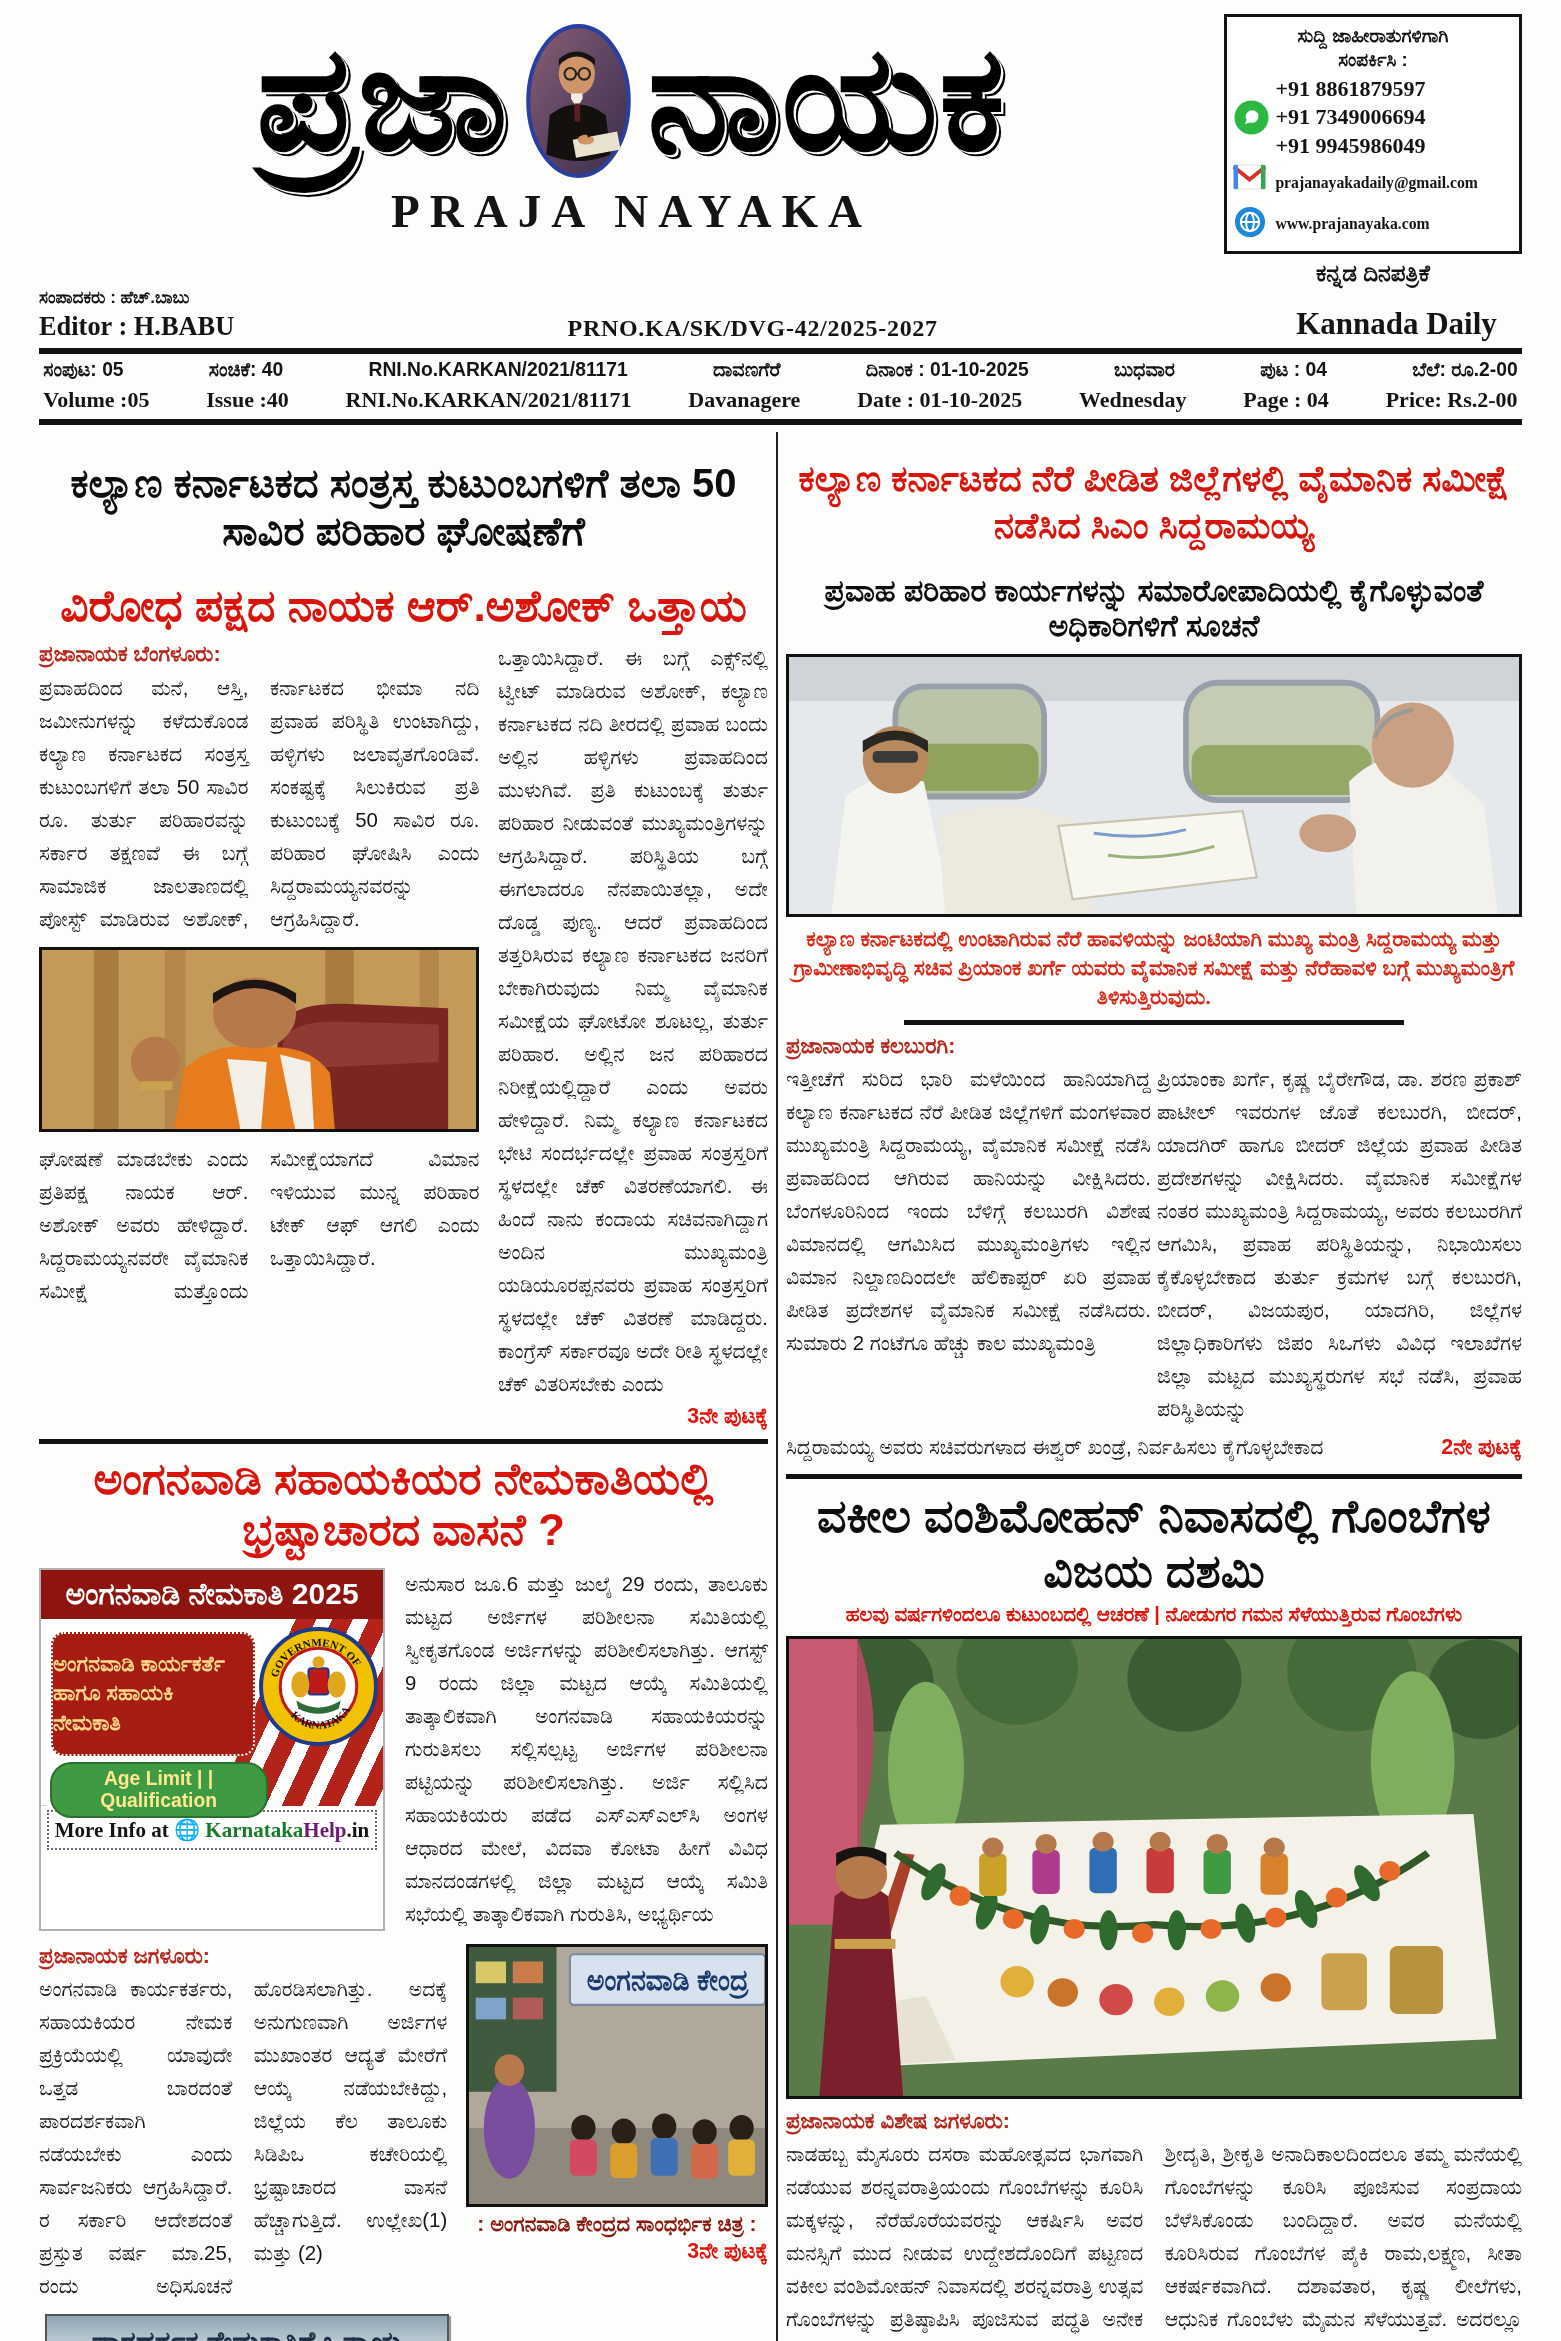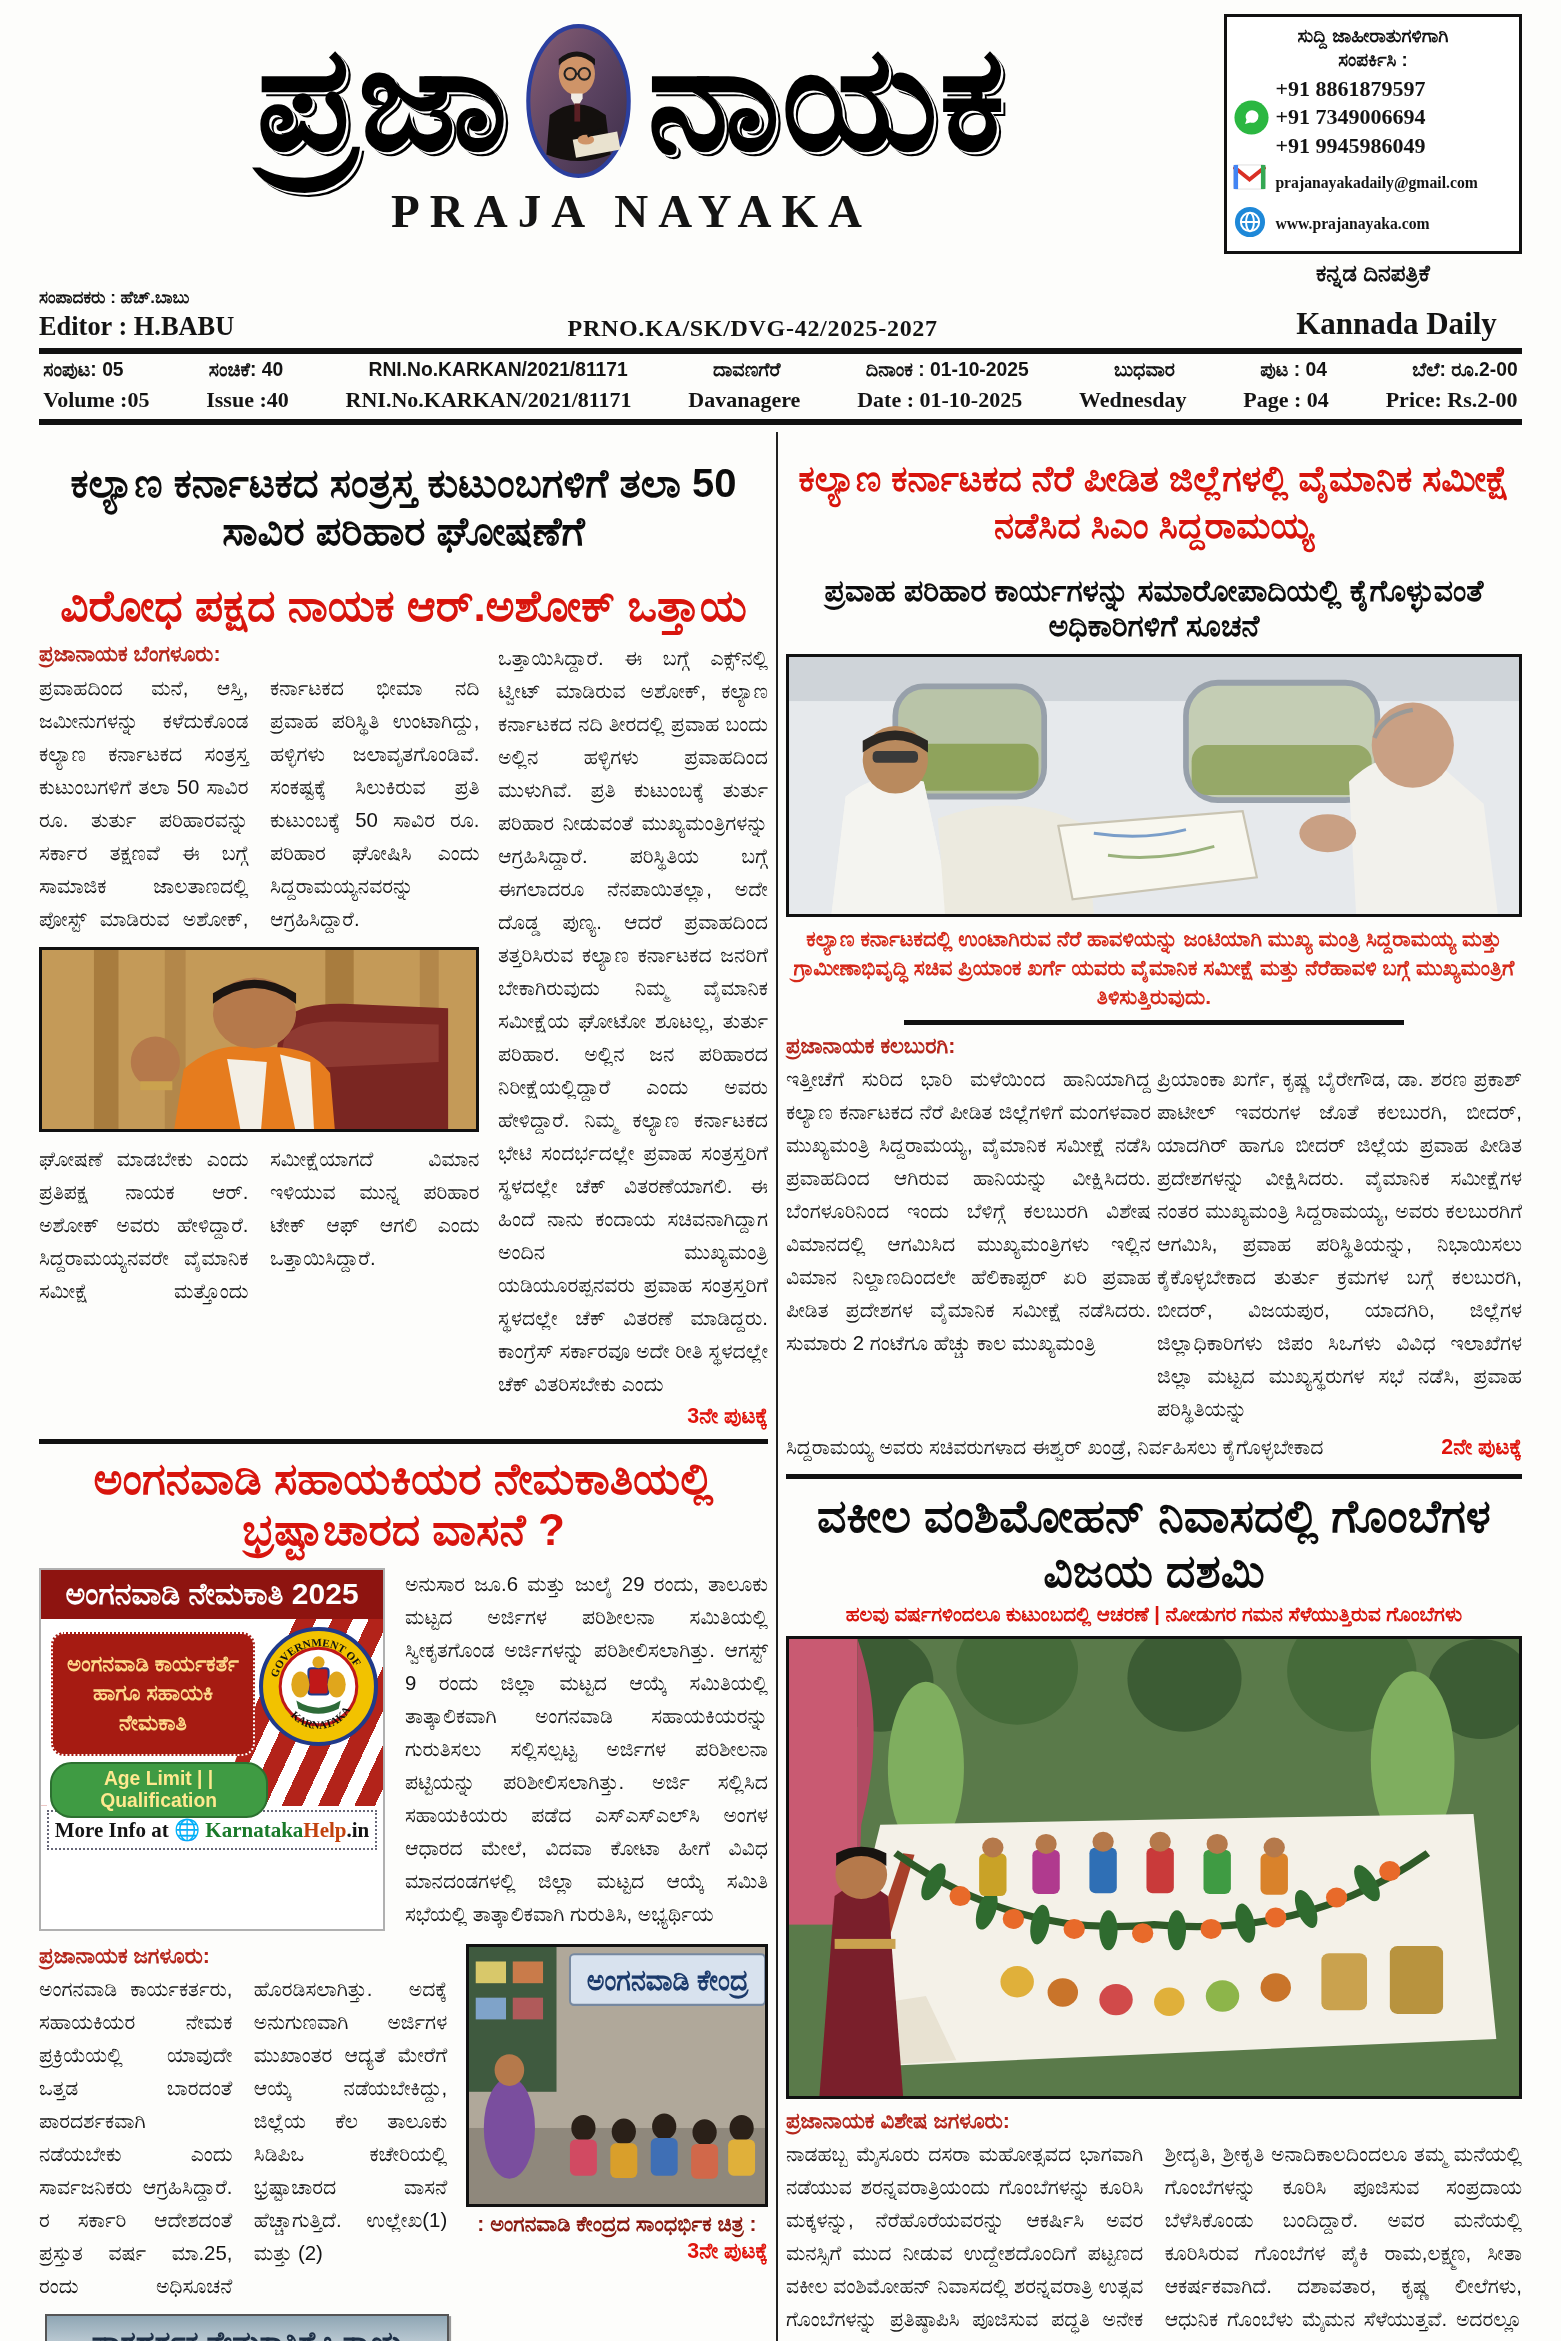--- a/index.html
+++ b/index.html
@@ -73,27 +73,27 @@
   
   .artB-head { font-size:44px; margin:4.3px 0 11.4px 0; }
   .artB-row1 { display:flex; gap:20px; }
   .adbox { width:342px; flex:none; border:2.1px solid #b0b0b0; background:#fff; position:relative; overflow:hidden; }
   .ad-banner { background:#8e1410; color:#fff; font-weight:900; font-size:30px; text-align:center; padding:7.1px 2.9px; }
   .ad-mid { position:relative; height:187px; background:
       repeating-linear-gradient(115deg, #b3231a 0 18.6px, #fff 18.6px 33px); }
   .ad-mid-white { position:absolute; inset:0; background:#fff; clip-path:polygon(0 0,72% 0,52% 100%,0 100%); }
   .ad-redbox { position:absolute; left:10px; top:13px; width:200px; height:120px; background:#a61b12;
       border:2.9px dotted #fff; border-radius:13px; color:#ffd98a; font-weight:bold; font-size:21.4px;
-      text-align:center; display:flex; flex-direction:column; justify-content:center; gap:4.3px; }
+      text-align:left; display:flex; flex-direction:column; justify-content:center; gap:4.3px; }
   .ad-pill { position:absolute; left:8.6px; top:143px; width:214px; background:#3f9b43; border:2.1px solid #2c7030;
       border-radius:21.4px; color:#ffe98f; font-weight:bold; font-size:19.3px; text-align:center; padding:4.3px 0; }
   .ad-seal { position:absolute; right:4.3px; top:7.1px; width:121px; height:121px; }
   .ad-info { border-top:2.1px dotted #555; margin:4.3px 5.7px 5.7px 5.7px; border:2.1px dotted #667; background:#fff;
       font-family:"Liberation Serif", serif; font-weight:bold; font-size:21px; text-align:center; padding:5.7px 1.4px; }
-  .site-green { color:#1a7a2a; } .site-red { color:#c2410c;text-align:right; } 
+  .site-green { color:#1a7a2a; } .site-red { color:#701a75;text-align:right; } 
   .artB-row2 { display:flex; gap:18.6px; margin-top:13px; }
   .artB-row2-left { width:56%; }
   .artB-row2-right { width:44%; }
   .photo-caption { color:#8a1a10; font-weight:bold; font-size:21px; text-align:center; margin-top:5.7px; }
   .cont-right { text-align:right; margin-top:2.9px; }
   .graybox { width:386px; margin:11.4px 0 7.1px 5.7px; padding:10px 7.1px; text-align:center;
       background:linear-gradient(180deg,#8fa6b4,#e8eef2); border:2.1px solid #555; box-shadow:2.1px 2.1px 0 #999;
       color:#1d2f46; font-weight:900; font-size:29px; }
 
   

